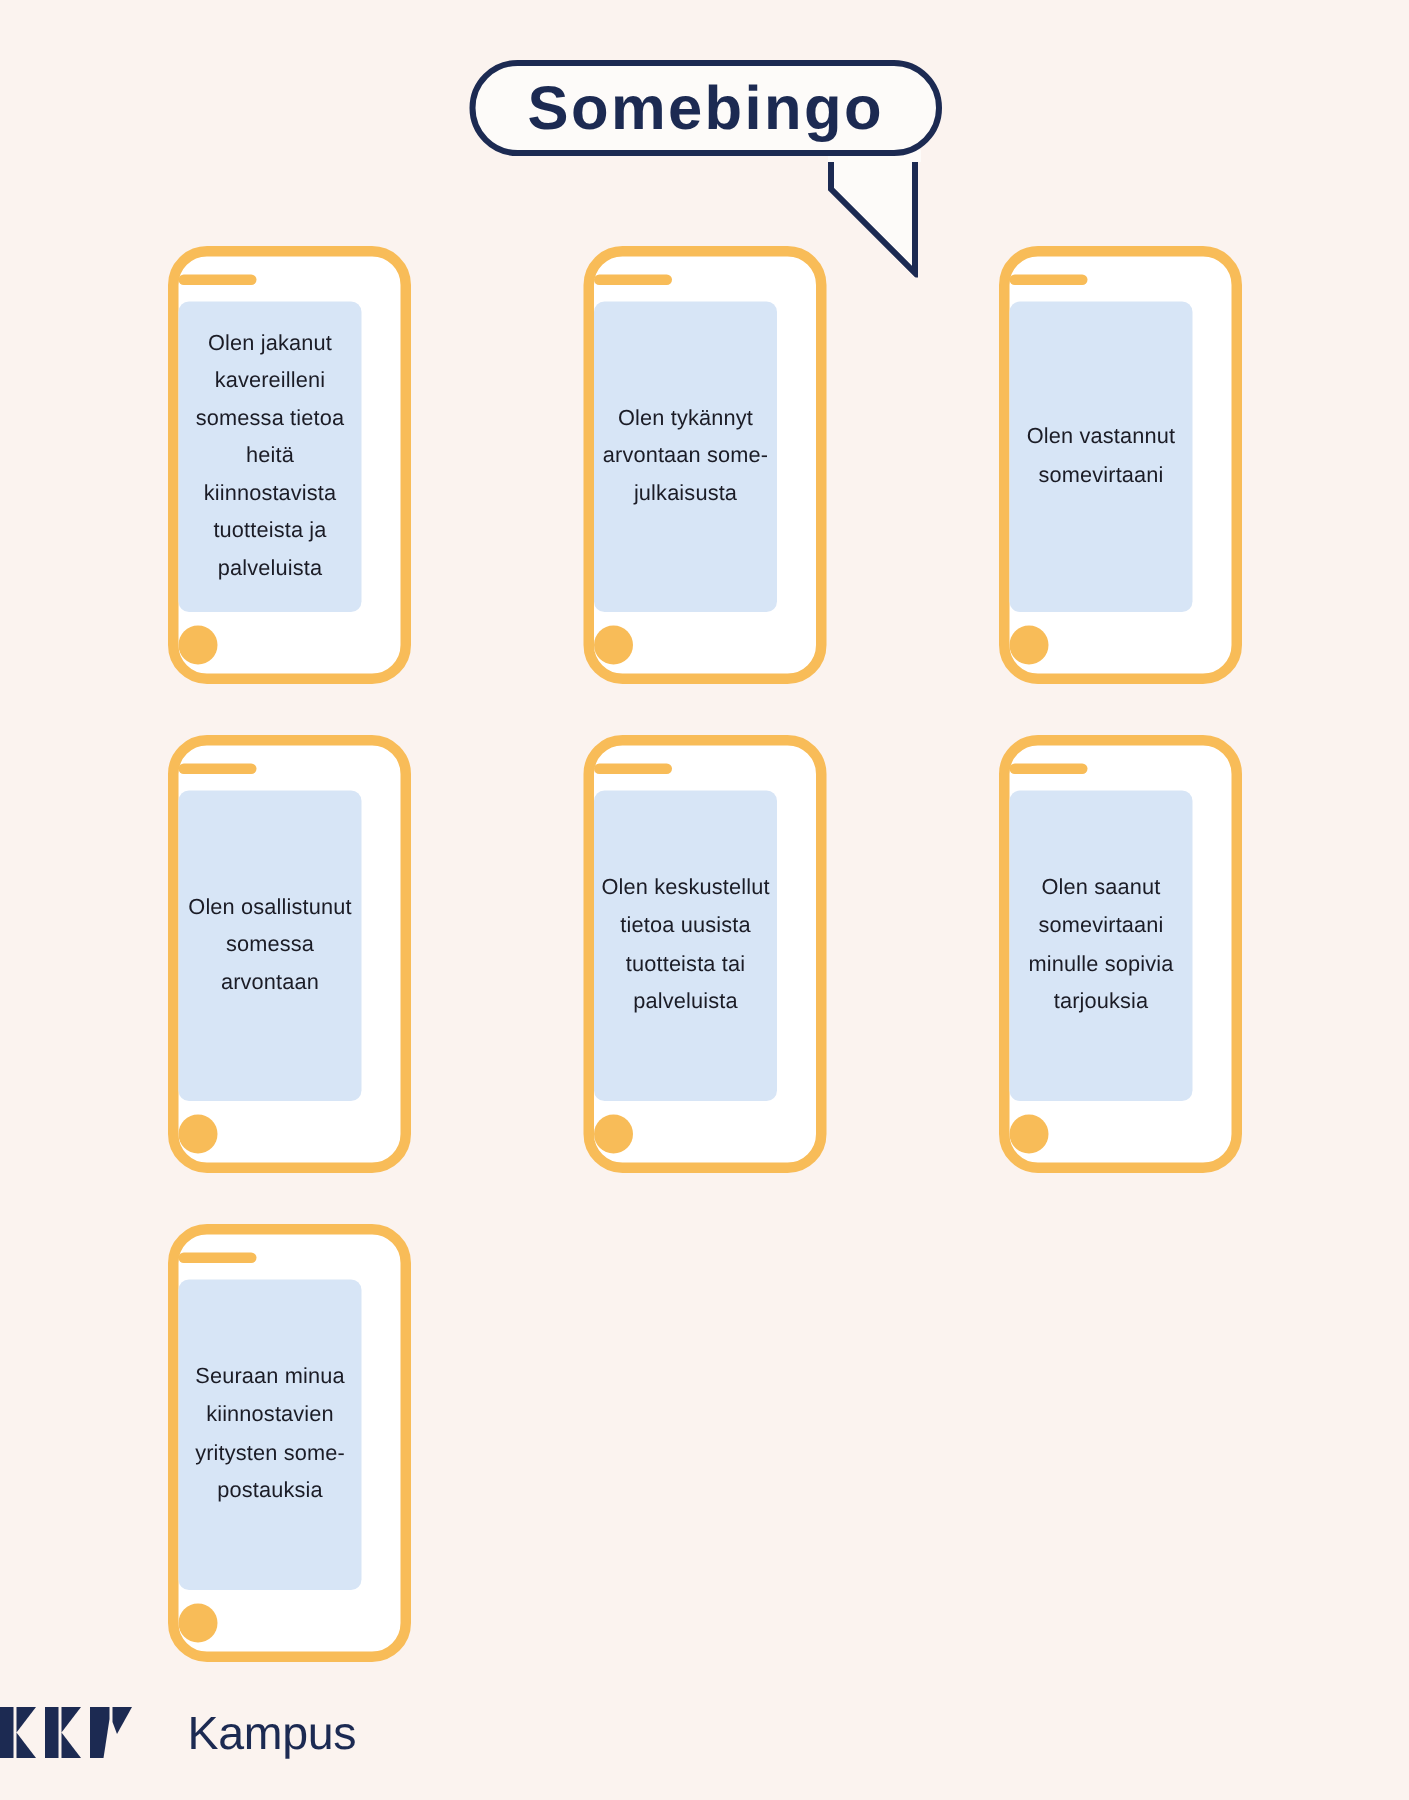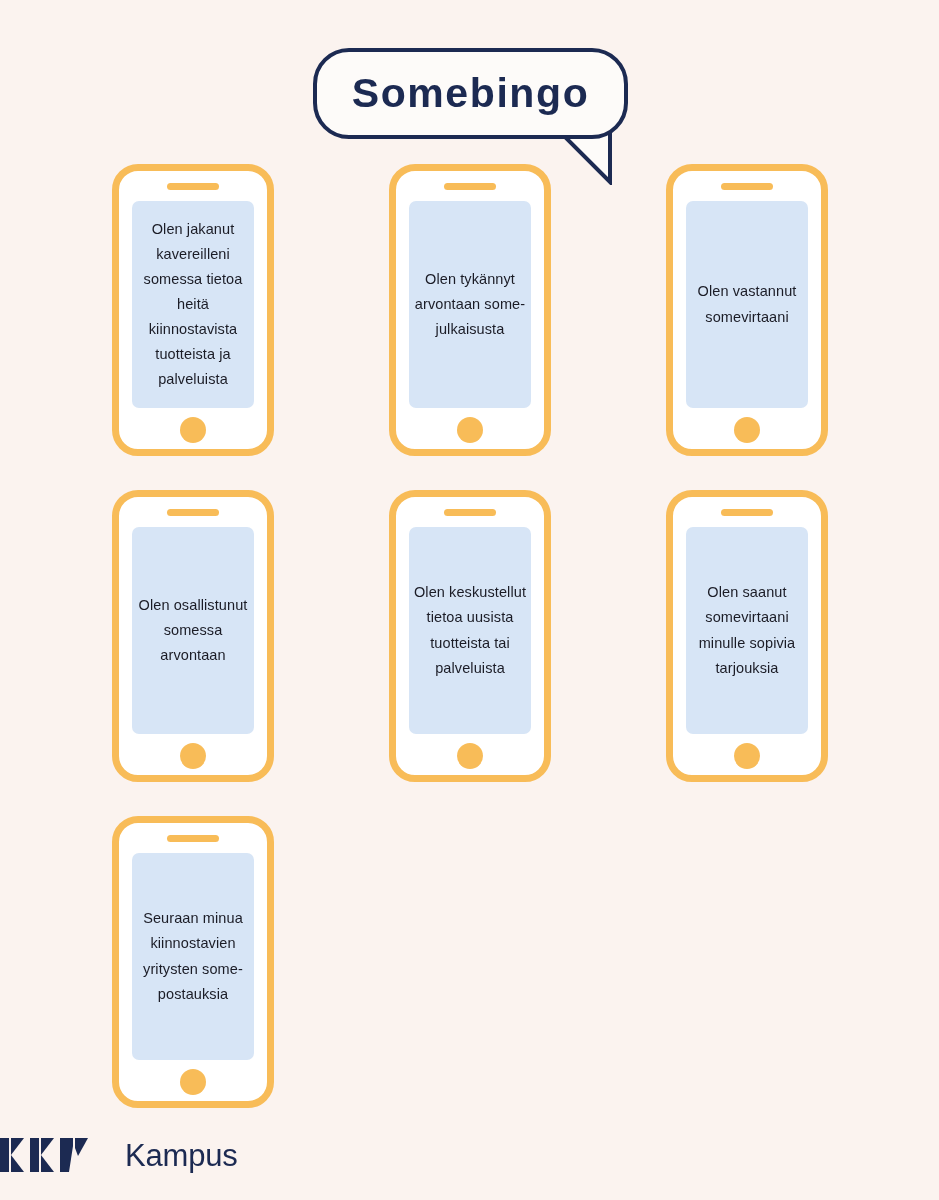--- a/index.html
+++ b/index.html
@@ -20,23 +20,23 @@
   .title-wrap {
     position: absolute;
     top: 40px;
     left: 0;
     width: 939px;
     height: 110px;
   }
   .bubble {
     position: absolute;
     left: 313px;
-    top: 8px;
+    top: 0;
     width: 315px;
-    height: 91px;
+    height: 64px;
     background: #fdfbf9;
     border: 4px solid #1c2a52;
     border-radius: 36px;
     display: flex;
     align-items: center;
     justify-content: center;
     z-index: 2;
   }
   .bubble-title {
     font-size: 41px;
@@ -72,21 +72,20 @@
 
   .phone {
     width: 162px;
     height: 292px;
     border: 7px solid #f8bc58;
     border-radius: 26px;
     background: #ffffff;
     position: relative;
     display: flex;
     flex-direction: column;
-    align-items: center;
   }
 
   .speaker {
     width: 52px;
     height: 7px;
     border-radius: 4px;
     background: #f8bc58;
     margin-top: 12px;
     flex: none;
   }

